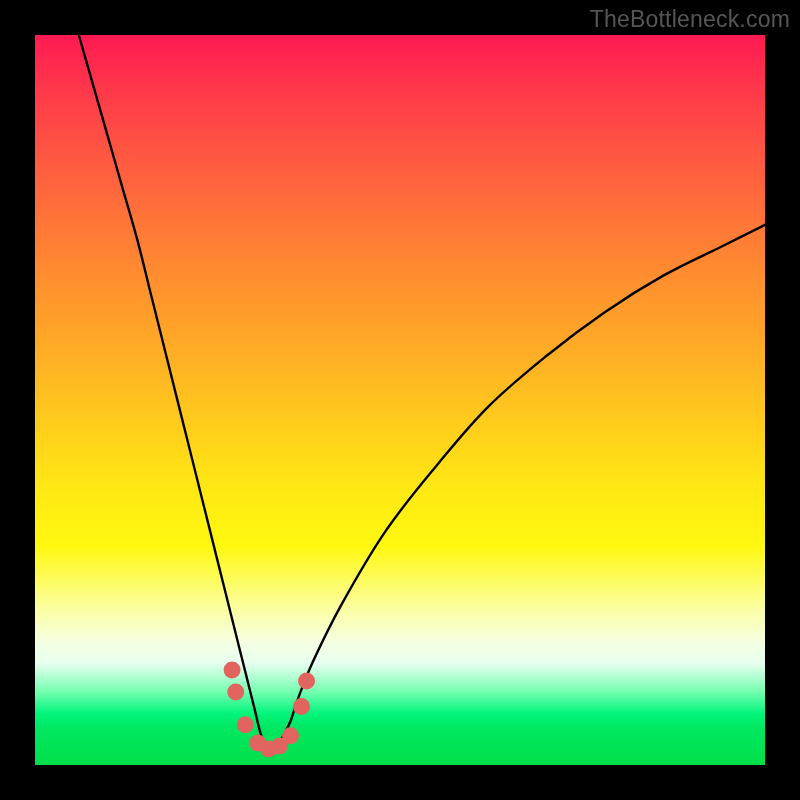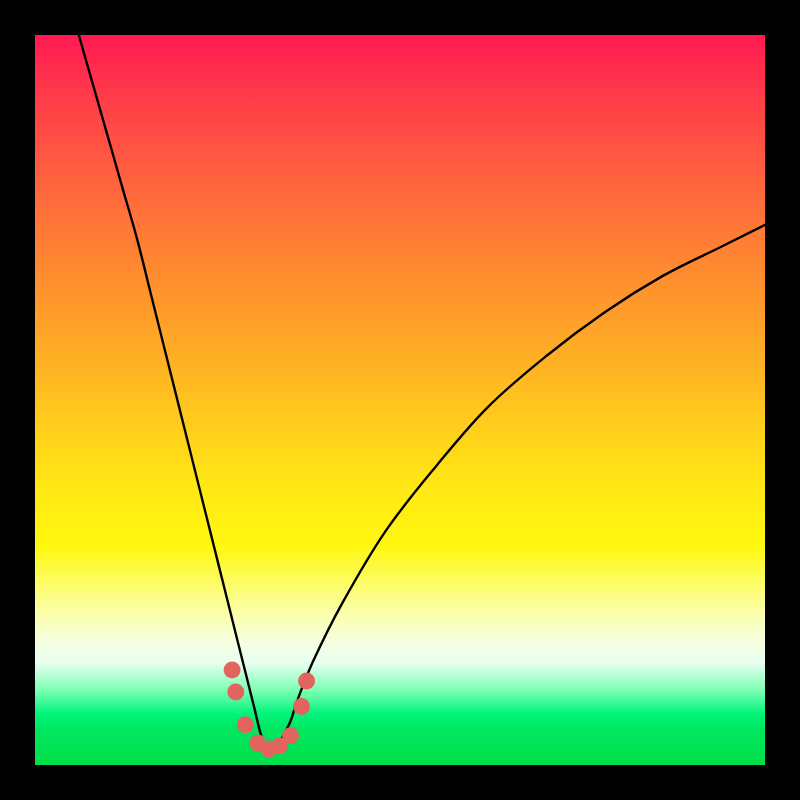--- a/index.html
+++ b/index.html
@@ -77,13 +77,14 @@
           <circle cx="210.24000000000004" cy="689.85" r="8.5" fill="#e2645f"></circle>
           <circle cx="222.65" cy="708.1" r="8.5" fill="#e2645f"></circle>
           <circle cx="233.6" cy="713.94" r="8.5" fill="#e2645f"></circle>
           <circle cx="244.55" cy="711.02" r="8.5" fill="#e2645f"></circle>
           <circle cx="255.49999999999997" cy="700.8" r="8.5" fill="#e2645f"></circle>
           <circle cx="266.45" cy="671.6" r="8.5" fill="#e2645f"></circle>
           <circle cx="271.56000000000006" cy="646.05" r="8.5" fill="#e2645f"></circle>
         </g>
     </svg>
   </div>
+  <div class="watermark">TheBottleneck.com</div>
 </div>
 
 </body></html>

